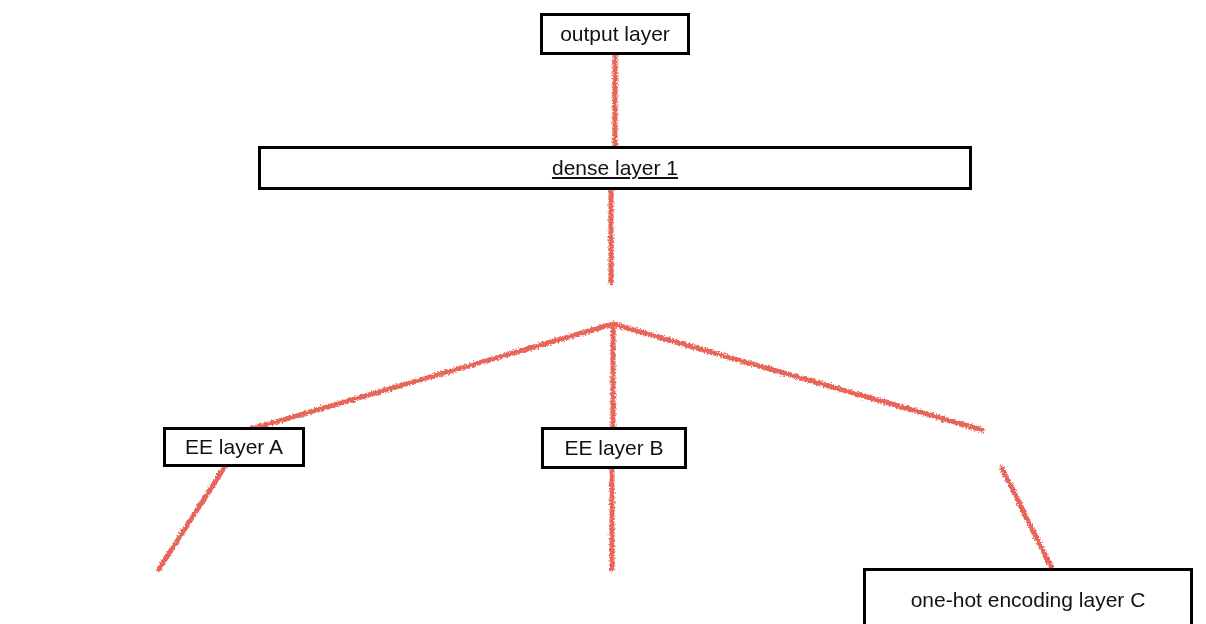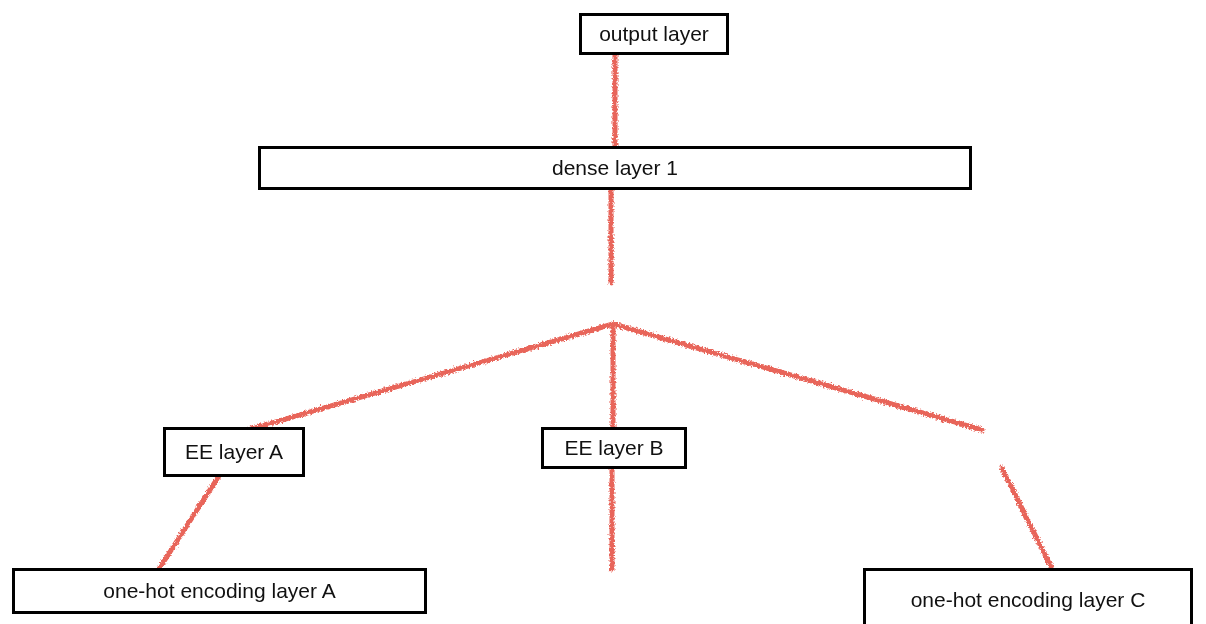--- a/index.html
+++ b/index.html
@@ -33,24 +33,24 @@
     background: #ffffff;
     border: 3px solid #000000;
     display: flex;
     align-items: center;
     justify-content: center;
     font-size: 21px;
     color: #111111;
     white-space: nowrap;
   }
   
-  #node-output   { left: 540px; top: 13px;  width: 150px; height: 42px; margin-left: 39px; }
-  #node-dense1   { left: 258px; top: 146px; width: 714px; height: 44px; }
+  #node-output   { left: 540px; top: 13px;  width: 150px; height: 42px; }
+  #node-dense1   { left: 258px; top: 146px; width: 714px; height: 44px; text-decoration: underline; }
   #node-dense0   { left: 258px; top: 281px; width: 714px; height: 43px; }
-  #node-ee-a     { left: 163px; top: 427px; width: 142px; height: 50px; }
+  #node-ee-a     { left: 163px; top: 427px; width: 142px; height: 40px; }
   #node-ee-b     { left: 541px; top: 427px; width: 146px; height: 42px; }
   #node-ee-c     { left: 918px; top: 427px; width: 147px; height: 42px; }
   #node-onehot-a { left: 12px;  top: 568px; width: 415px; height: 46px; }
   #node-onehot-b { left: 458px; top: 568px; width: 370px; height: 46px; }
   #node-onehot-c { left: 863px; top: 568px; width: 330px; height: 64px; }
 </style>
 </head>
 <body>
 
 <div id="stage">
@@ -85,22 +85,19 @@
 
   <div class="node" id="node-ee-a">
     <span>EE layer A</span>
   </div>
 
   <div class="node" id="node-ee-b">
     <span>EE layer B</span>
   </div>
 
 
-  <div class="node" id="node-onehot-a">
-    <span>one-hot encoding layer A</span>
-  </div>
 
 
   <div class="node" id="node-onehot-c">
     <span>one-hot encoding layer C</span>
   </div>
 
 </div>
 
 </body></html>

